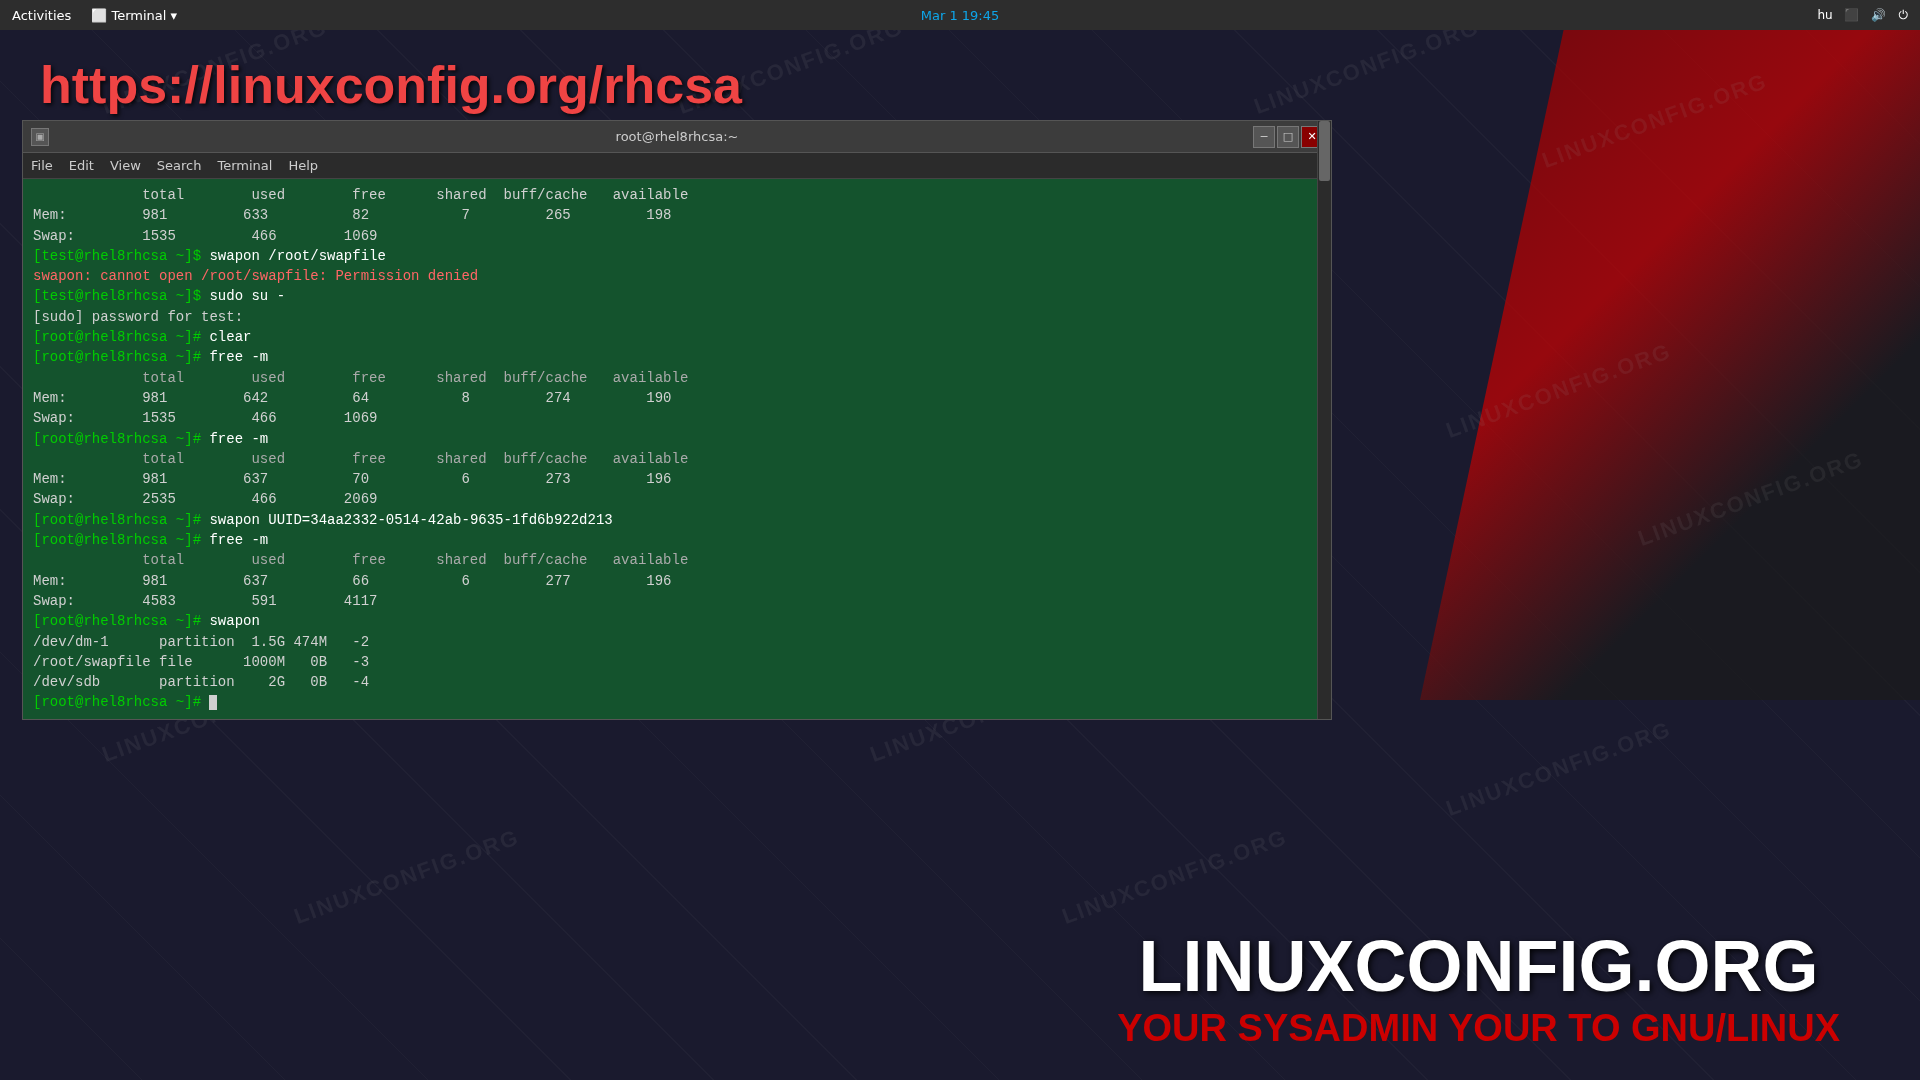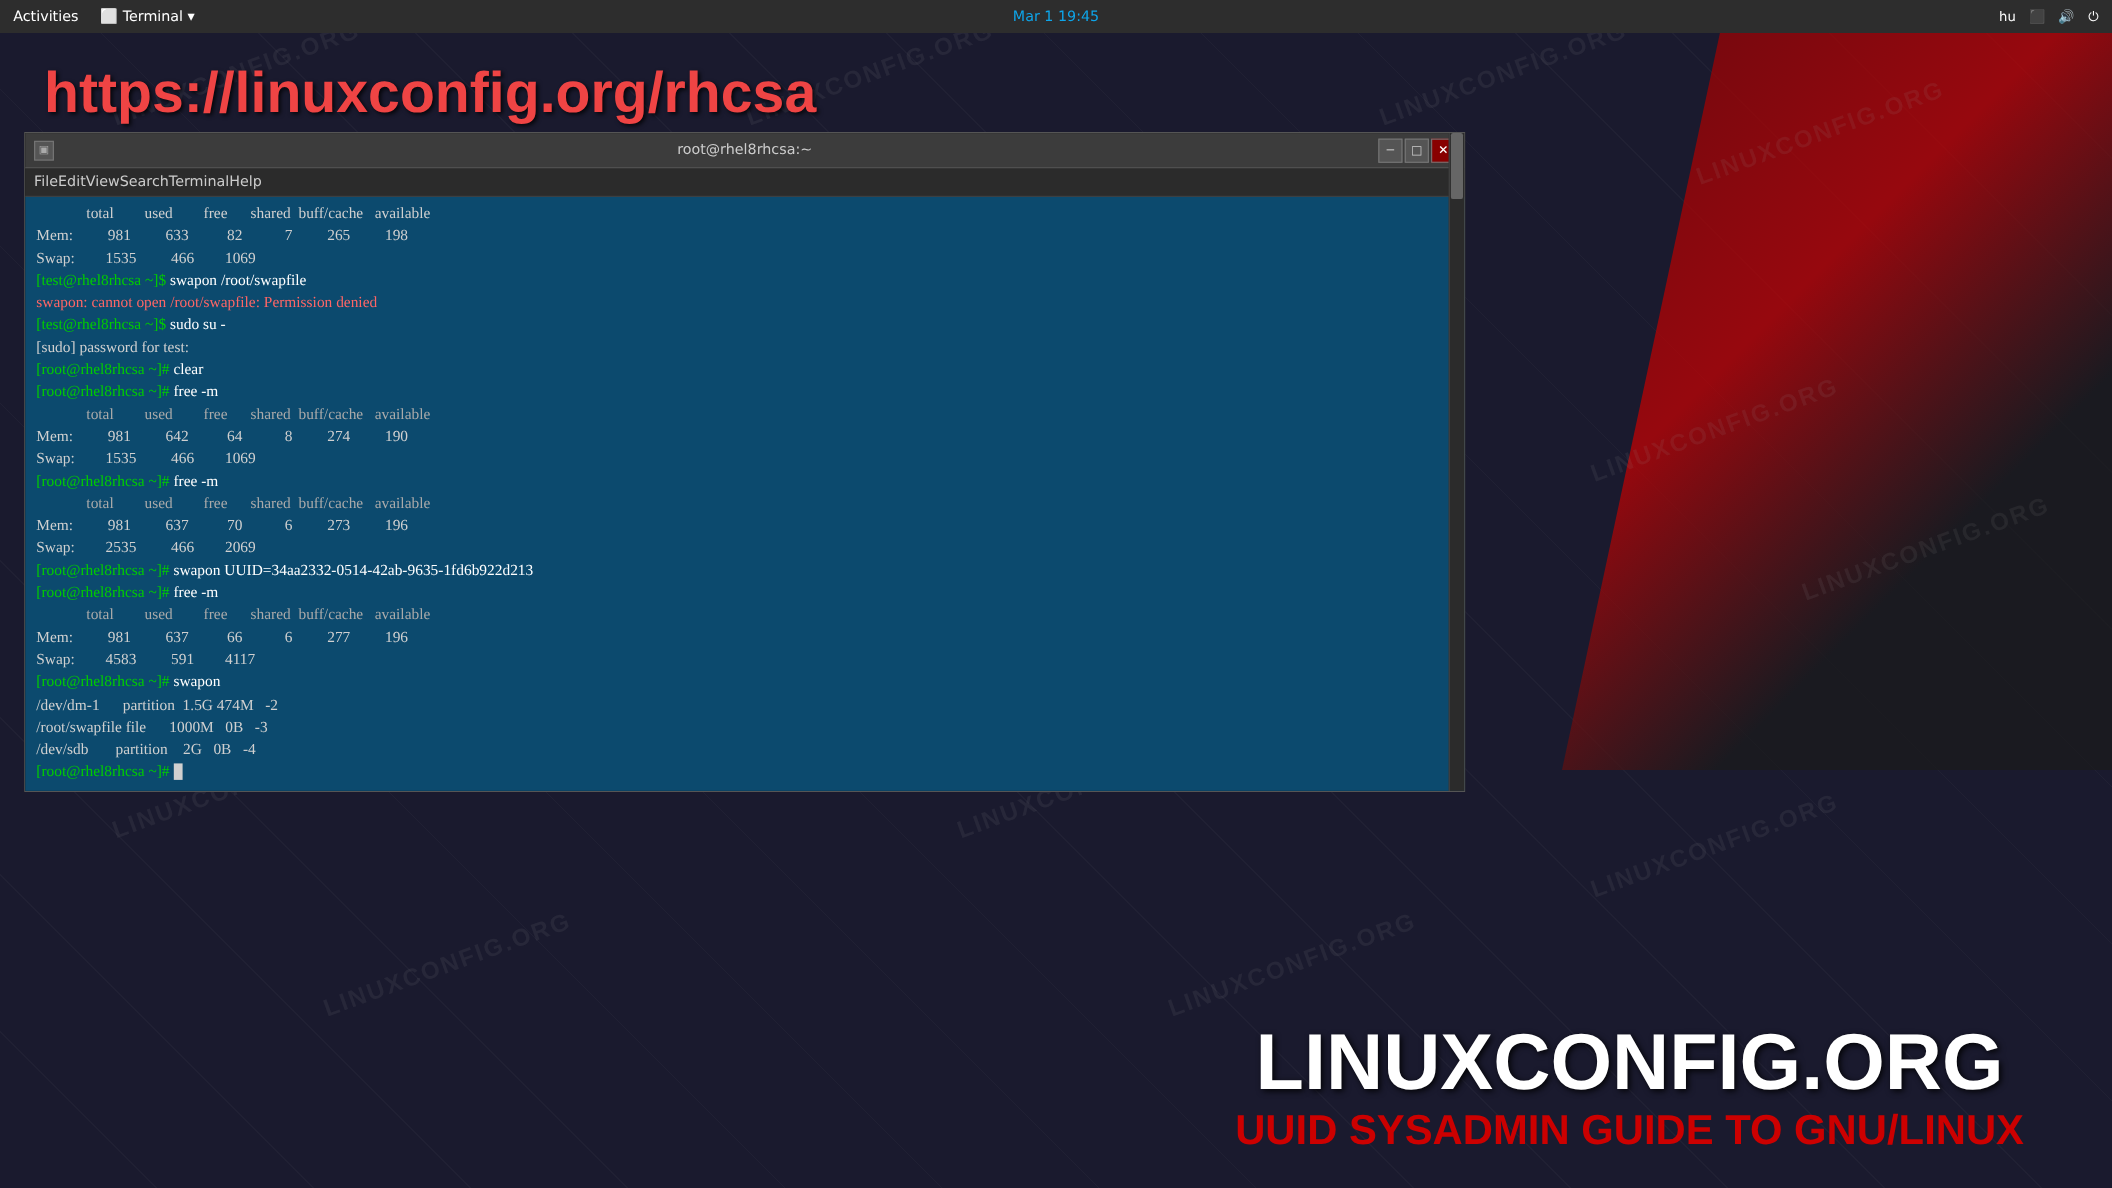--- a/index.html
+++ b/index.html
@@ -170,35 +170,35 @@
       cursor: pointer;
     }
 
     
     .terminal-menubar {
       background: #2b2b2b;
       height: 26px;
       display: flex;
       align-items: center;
       padding: 0 8px;
-      gap: 0;
+      gap: 16px;
       border-bottom: 1px solid #444;
     }
 
     .terminal-menubar-item {
       color: #cccccc;
       font-size: 13px;
       cursor: pointer;
     }
 
     
     .terminal-content {
-      background: #0c4a6e;
+      background: #14532d;
       padding: 6px 10px;
-      font-family: Liberation Serif, serif;
+      font-family: Liberation Mono, monospace;
       font-size: 14px;
       color: #d0d0d0;
       line-height: 1.45;
       min-height: 520px;
       position: relative;
     }
 
     .terminal-line {
       white-space: pre;
       display: block;
@@ -429,14 +429,14 @@
 
 <div class="redhat-terminal-overlay">
   <div class="redhat-logo-text">
     <span style="color:rgba(200,0,0,0.13);">Red Hat</span><br>
     <span style="color:rgba(200,200,200,0.1);">Enterprise Linux</span>
   </div>
 </div>
 
 <div class="bottom-branding">
   <div class="bottom-site-name">LINUXCONFIG.ORG</div>
-  <div class="bottom-tagline">UUID SYSADMIN GUIDE TO GNU/LINUX</div>
+  <div class="bottom-tagline">YOUR SYSADMIN YOUR TO GNU/LINUX</div>
 </div>
 
 </body></html>

